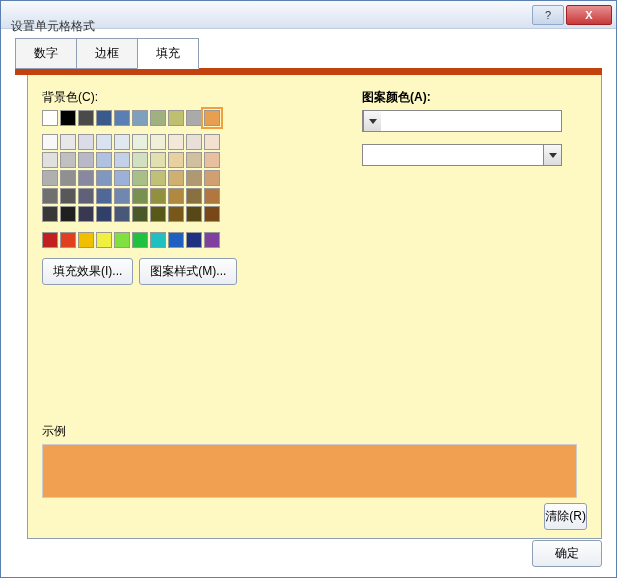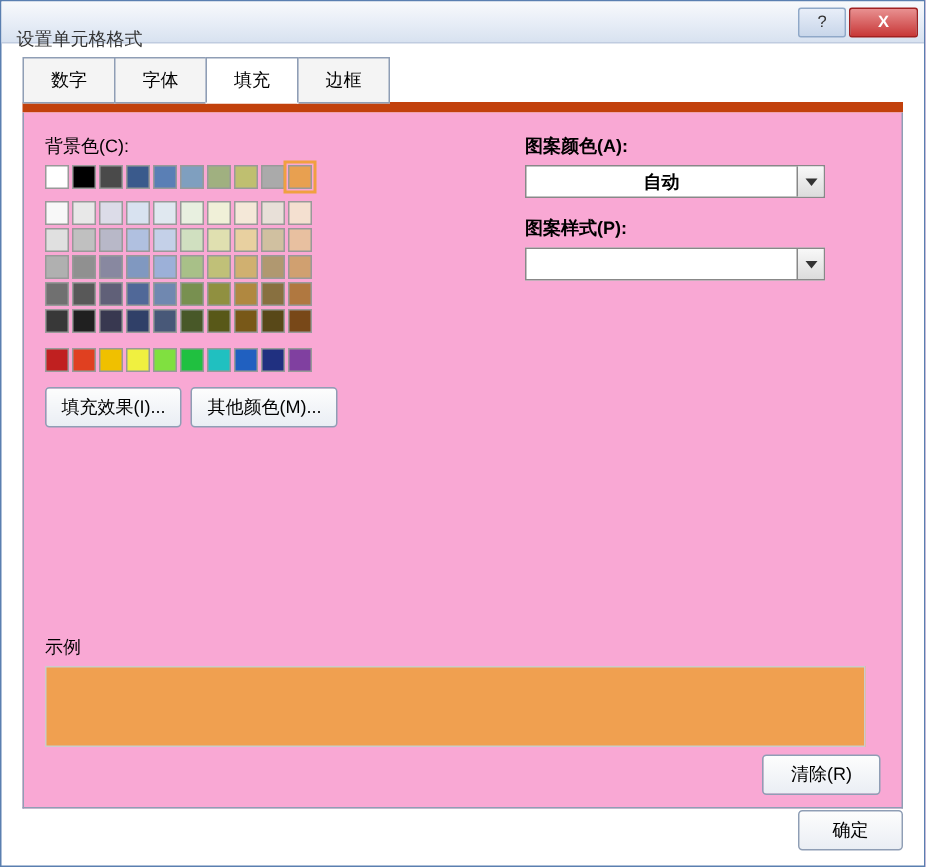--- a/index.html
+++ b/index.html
@@ -13,21 +13,21 @@
     .tb-btn { width: 32px; height: 20px; display: flex; align-items: center; justify-content: center; font-size: 11px; cursor: default; }
     .tb-help { background: linear-gradient(to bottom, #e8eef8, #c8d6ea); border: 1px solid #8fa8c8; border-radius: 2px; color: #333; margin-right: 2px; }
     .tb-close { background: linear-gradient(to bottom, #e89090, #c83838); border: 1px solid #a02020; border-radius: 2px; color: #fff; width: 46px; font-weight: bold; }
     
     .content { position: absolute; top: 36px; left: 14px; right: 14px; bottom: 46px; }
     
     .tabs { display: flex; border-bottom: 7px solid #c2410c; }
     .tab { padding: 6px 18px; border: 1px solid #8f9eb5; background: #f4f4f4; margin-right: -1px; position: relative; top: 1px; cursor: default; }
     .tab.active { background: #fff; border-bottom: 1px solid #fff; z-index: 2; }
     
-    .tab-body { border: 1px solid #8f9eb5; border-top: none; padding: 14px 14px 12px; height: calc(100% - 30px); position: relative; background: #f9a8d4; }
+    .tab-body { border: 1px solid #8f9eb5; border-top: none; padding: 14px 14px 12px; height: calc(100% - 30px); position: relative; background: #fef9c3; margin-left: 12px; }
     
     .row-top { display: flex; gap: 40px; }
     .left-col { width: 280px; }
     .right-col { flex: 1; font-weight: bold; }
     
     .label { margin-bottom: 4px; display: block; }
     
     .no-color-btn { width: 200px; height: 22px; border: 1px solid #aaa; background: #fff; display: flex; align-items: center; justify-content: center; margin: 4px 0 6px 0; cursor: default; }
     
     .palette-row1 { display: flex; gap: 2px; margin-bottom: 8px; }
@@ -41,43 +41,42 @@
     .push-btn { padding: 4px 10px; border: 1px solid #8f9eb5; background: linear-gradient(to bottom, #fdfdfd, #eaeef4); border-radius: 3px; cursor: default; text-align: center; }
     
     .dropdown { width: 200px; height: 22px; border: 1px solid #888; background: #fff; display: flex; align-items: center; position: relative; margin-bottom: 12px; }
     .dropdown-text { flex: 1; text-align: center; }
     .dropdown-arrow { width: 18px; height: 100%; border-left: 1px solid #888; background: linear-gradient(to bottom, #f8f8f8, #dcdcdc); display: flex; align-items: center; justify-content: center; }
     .arrow-down { width: 0; height: 0; border-left: 4px solid transparent; border-right: 4px solid transparent; border-top: 5px solid #333; }
     
     .sample-section { position: absolute; bottom: 40px; left: 14px; right: 24px; }
     .sample-box { width: 100%; height: 54px; border: 1px solid #ccc; margin-top: 4px; }
     
-    .clear-btn { position: absolute; bottom: 8px; right: 14px; padding: 4px 18px; border: 1px solid #8f9eb5; background: linear-gradient(to bottom, #fdfdfd, #eaeef4); border-radius: 3px; cursor: default; }
+    .clear-btn { position: absolute; bottom: 8px; right: 14px; padding: 4px 0; border: 1px solid #8f9eb5; background: linear-gradient(to bottom, #fdfdfd, #eaeef4); border-radius: 3px; cursor: default; }
     
     .dialog-buttons { position: absolute; bottom: 10px; right: 14px; display: flex; gap: 8px; }
     .dlg-btn { padding: 4px 22px; border: 1px solid #8f9eb5; background: linear-gradient(to bottom, #fdfdfd, #eaeef4); border-radius: 3px; cursor: default; }
   </style>
 </head>
 <body>
 
 <div class="window">
   <div class="titlebar">
     <span class="titlebar-text">设置单元格格式</span>
     <div class="titlebar-buttons">
       <div class="tb-btn tb-help">?</div>
       <div class="tb-btn tb-close">X</div>
     </div>
   </div>
 
   <div class="content">
     <div class="tabs">
       <div class="tab">数字</div>
-      <div class="tab">字体</div>
+      <div class="tab">边框</div>
       <div class="tab active">填充</div>
-      <div class="tab">边框</div>
     </div>
 
     <div class="tab-body">
       <div class="row-top">
         <div class="left-col">
           <span class="label">背景色(C):</span>
 
           <div class="palette-row1" id="palette-row1">
               <div class="swatch" style="background: rgb(255, 255, 255);"></div>
               <div class="swatch" style="background: rgb(0, 0, 0);"></div>
@@ -150,34 +149,32 @@
               <div class="swatch" style="background: rgb(128, 224, 64);"></div>
               <div class="swatch" style="background: rgb(32, 192, 64);"></div>
               <div class="swatch" style="background: rgb(32, 192, 192);"></div>
               <div class="swatch" style="background: rgb(32, 96, 192);"></div>
               <div class="swatch" style="background: rgb(32, 48, 128);"></div>
               <div class="swatch" style="background: rgb(128, 64, 160);"></div>
             </div>
 
           <div class="btn-row">
             <div class="push-btn">填充效果(I)...</div>
-            <div class="push-btn">其他颜色(M)...</div>
+            <div class="push-btn">图案样式(M)...</div>
           </div>
         </div>
 
         <div class="right-col">
           <span class="label">图案颜色(A):</span>
           <div class="dropdown">
-            <span class="dropdown-text">自动</span>
             <div class="dropdown-arrow">
                 <div class="arrow-down"></div>
               </div>
           </div>
 
-          <span class="label">图案样式(P):</span>
           <div class="dropdown">
             <span class="dropdown-text"></span>
             <div class="dropdown-arrow">
                 <div class="arrow-down"></div>
               </div>
           </div>
         </div>
       </div>
 
       <div class="sample-section">

